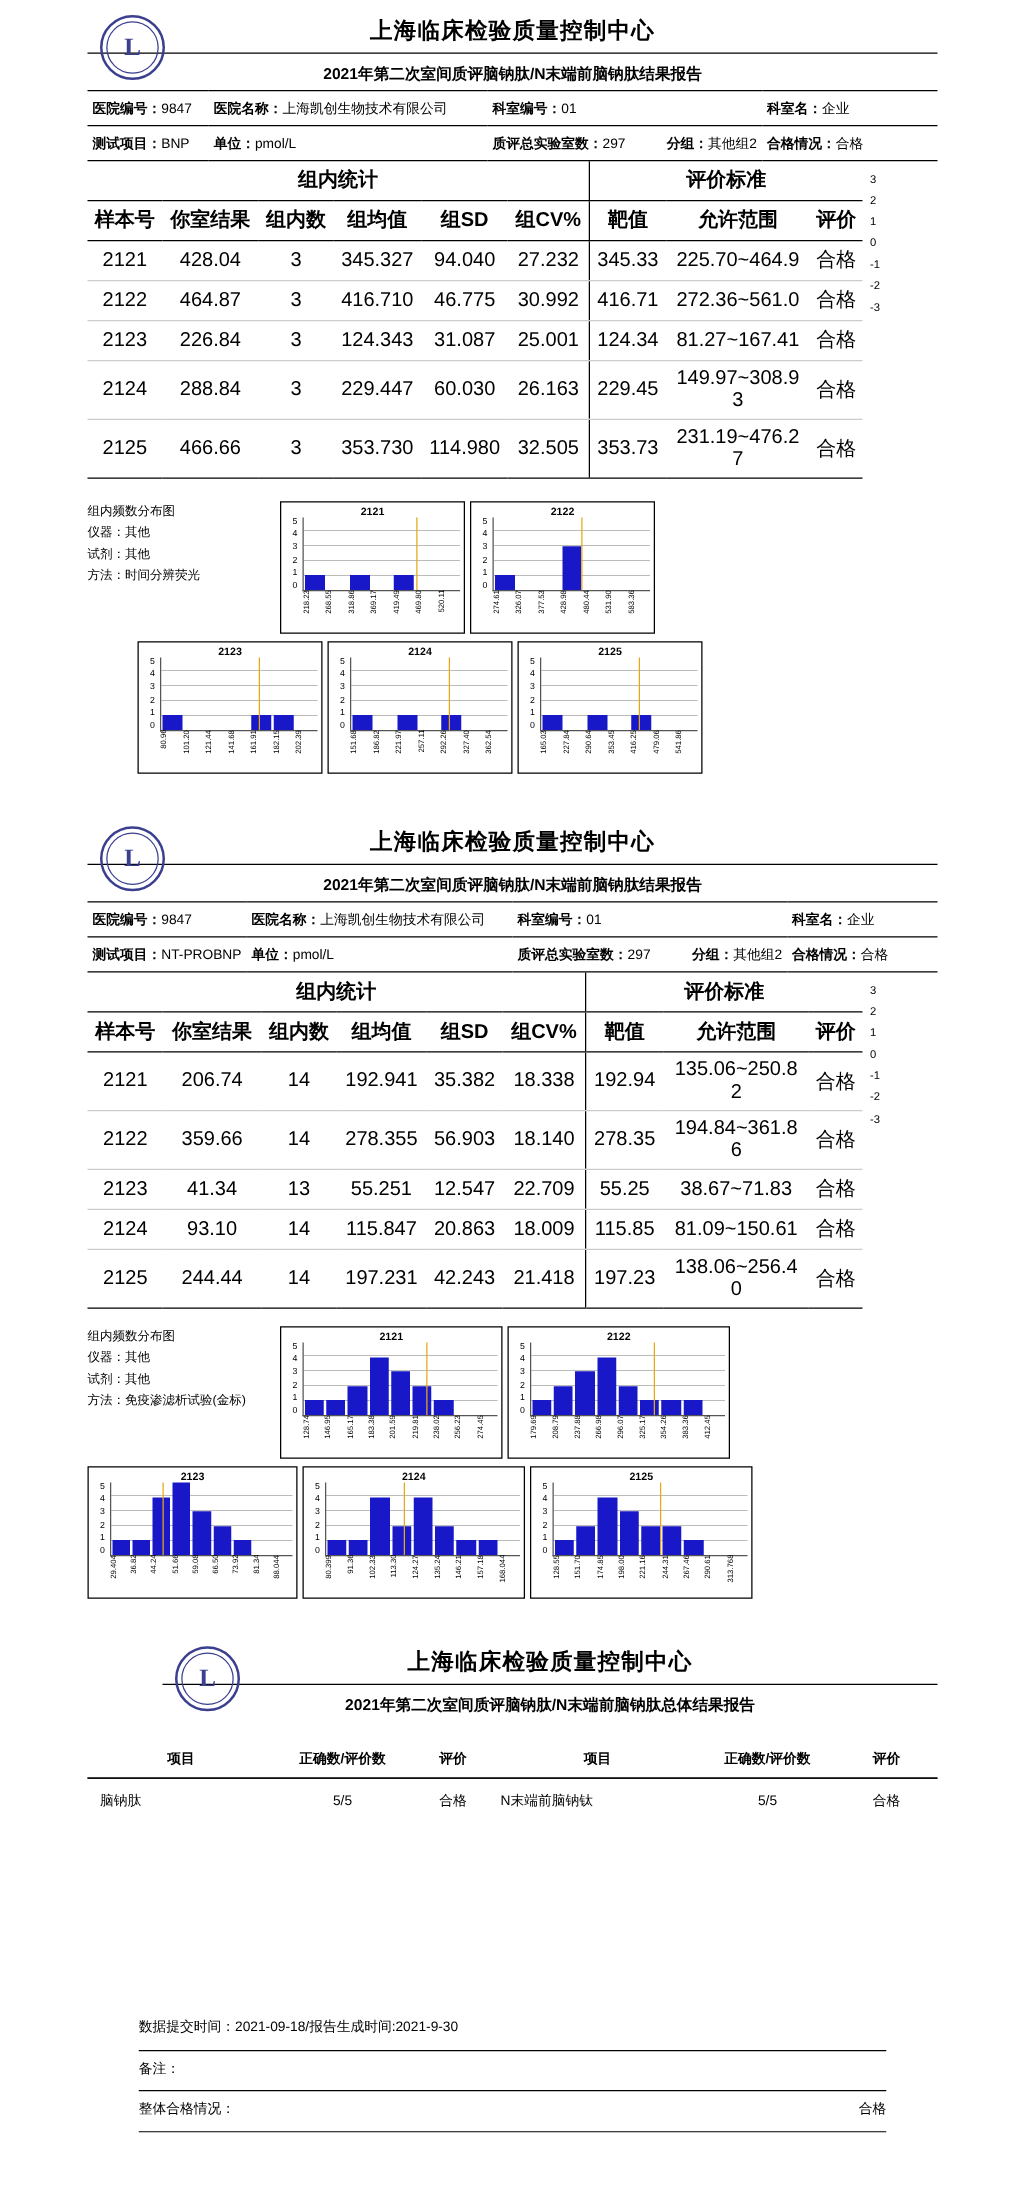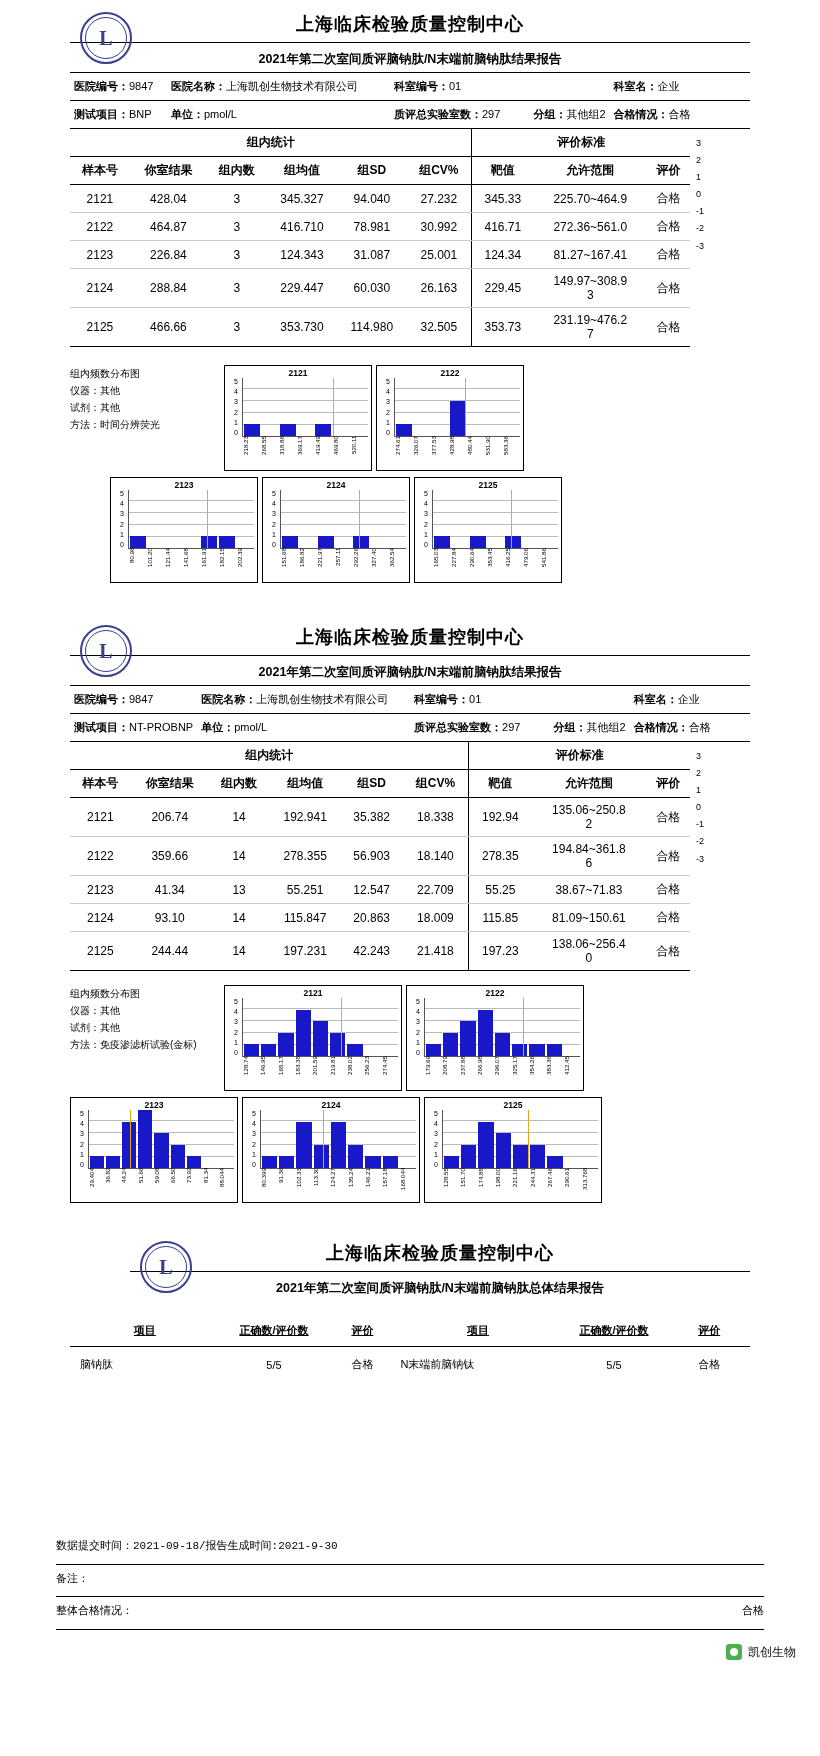--- a/index.html
+++ b/index.html
@@ -13,21 +13,21 @@
   .h-title{text-align:center;font-size:18px;font-weight:bold;letter-spacing:1px;padding-top:2px;}
   .h-sub{text-align:center;font-size:12.5px;font-weight:bold;margin-top:8px;padding-bottom:4px;}
   .h-rule{border-bottom:1px solid #000;margin:6px 0 0 0;}
   
   table.info{width:100%;border-collapse:collapse;font-size:11px;}
   table.info td{border-bottom:1px solid #000;padding:6px 4px;vertical-align:top;white-space:nowrap;}
   table.info tr:first-child td{border-top:1px solid #000;}
   .lbl{font-weight:bold;}
   
   .stats-wrap{display:flex;align-items:flex-start;}
-  table.stats{border-collapse:collapse;font-size:12px;width:620px;}
+  table.stats{border-collapse:collapse;font-size:16px;width:620px;}
   table.stats th,table.stats td{padding:5px 3px;text-align:center;white-space:nowrap;}
   table.stats thead tr.g th{border-bottom:1px solid #000;font-weight:bold;}
   table.stats thead tr.c th{border-bottom:1px solid #000;font-weight:bold;}
   table.stats tbody td{border-bottom:1px solid #ccc;}
   table.stats tbody tr:last-child td{border-bottom:1px solid #000;}
   .vline{border-left:1px solid #000;}
   .sd-axis{font-size:9px;line-height:1.9;padding-left:6px;padding-top:6px;color:#000;}
   
   .chart-note{font-size:10px;line-height:1.7;width:150px;}
   .charts-row{display:flex;gap:4px;align-items:flex-start;margin-top:6px;}
@@ -37,24 +37,24 @@
   .plot .yaxis{position:absolute;left:0;top:0;bottom:0;width:12px;font-size:7px;display:flex;flex-direction:column;justify-content:space-between;align-items:flex-end;padding-right:2px;box-sizing:border-box;}
   .grid{position:relative;border-left:1px solid #555;border-bottom:1px solid #555;margin-left:14px;background:
      repeating-linear-gradient(to top,transparent 0,transparent 19%, #bbb 19%, #bbb calc(19% + 1px));}
   .bars{position:absolute;left:0;right:0;bottom:0;top:0;display:flex;align-items:flex-end;}
   .bar{flex:1;background:#1818c8;margin:0 1px;}
   .tline{position:absolute;top:0;bottom:0;width:1px;background:#e6a817;}
   .xlab{margin-left:14px;display:flex;}
   .xlab span{flex:1;font-size:6.2px;writing-mode:vertical-rl;text-orientation:mixed;transform:rotate(180deg);white-space:nowrap;text-align:right;height:34px;overflow:hidden;}
   
   table.summary{width:100%;border-collapse:collapse;font-size:11px;margin-top:14px;}
-  table.summary th{font-weight:bold;padding:8px 4px;border-bottom:1px solid #000;text-align:center;text-decoration:underline;}
+  table.summary th{font-weight:bold;padding:8px 4px;border-bottom:1px solid #000;text-align:center;}
   table.summary td{padding:10px 4px;text-align:center;}
   
-  .foot{font-size:11px;line-height:2.6;padding:0 56px;font-family:Liberation Mono, monospace;}
+  .foot{font-size:11px;line-height:2.6;padding:0 111px;}
   .foot .row{border-bottom:1px solid #000;padding-bottom:3px;}
   .foot .flexrow{display:flex;justify-content:space-between;}
   .brandbar{display:flex;justify-content:flex-end;align-items:center;gap:6px;font-size:12px;padding:14px 24px 18px 0;color:#111;}
   .brandbar .gicon{width:16px;height:16px;border-radius:3px;background:#4caf50;display:inline-block;position:relative;}
   .brandbar .gicon:after{content:"";position:absolute;left:4px;top:4px;width:8px;height:8px;border-radius:50%;background:#fff;}
   .spacer{height:150px;}
 </style>
 </head>
 <body>
 
@@ -119,21 +119,21 @@
               <td>27.232</td>
               <td class="vline">345.33</td>
               <td>225.70~464.9</td>
               <td>合格</td>
             </tr>
           <tr>
               <td>2122</td>
               <td>464.87</td>
               <td>3</td>
               <td>416.710</td>
-              <td>78.981</td>
+              <td>46.775</td>
               <td>30.992</td>
               <td class="vline">416.71</td>
               <td>272.36~561.0</td>
               <td>合格</td>
             </tr>
           <tr>
               <td>2123</td>
               <td>226.84</td>
               <td>3</td>
               <td>124.343</td>
@@ -723,18 +723,14 @@
 
   <div class="foot">
     <div class="row">数据提交时间：2021-09-18/报告生成时间:2021-9-30</div>
     <div class="row">备注：</div>
     <div class="row flexrow">
       <span>整体合格情况：</span>
       <span>合格</span>
     </div>
   </div>
 
-  <div class="brandbar">
-    <span class="gicon"></span>
-    <span>凯创生物</span>
-  </div>
 
 </div>
 
 </body></html>

